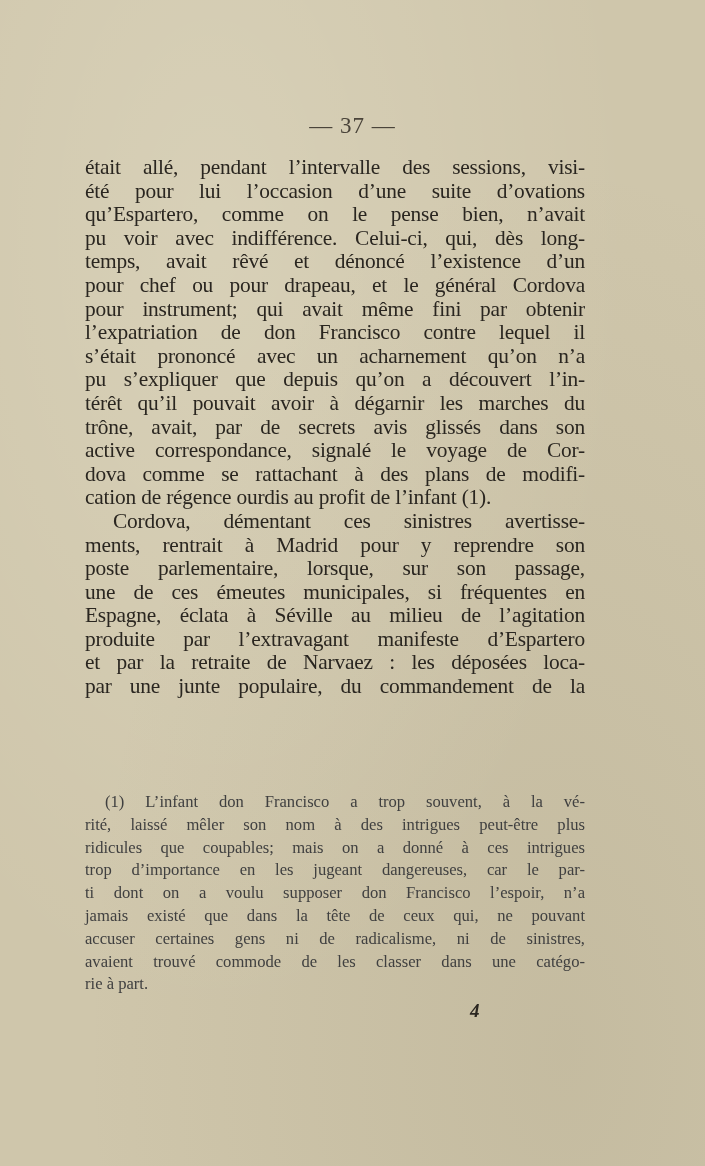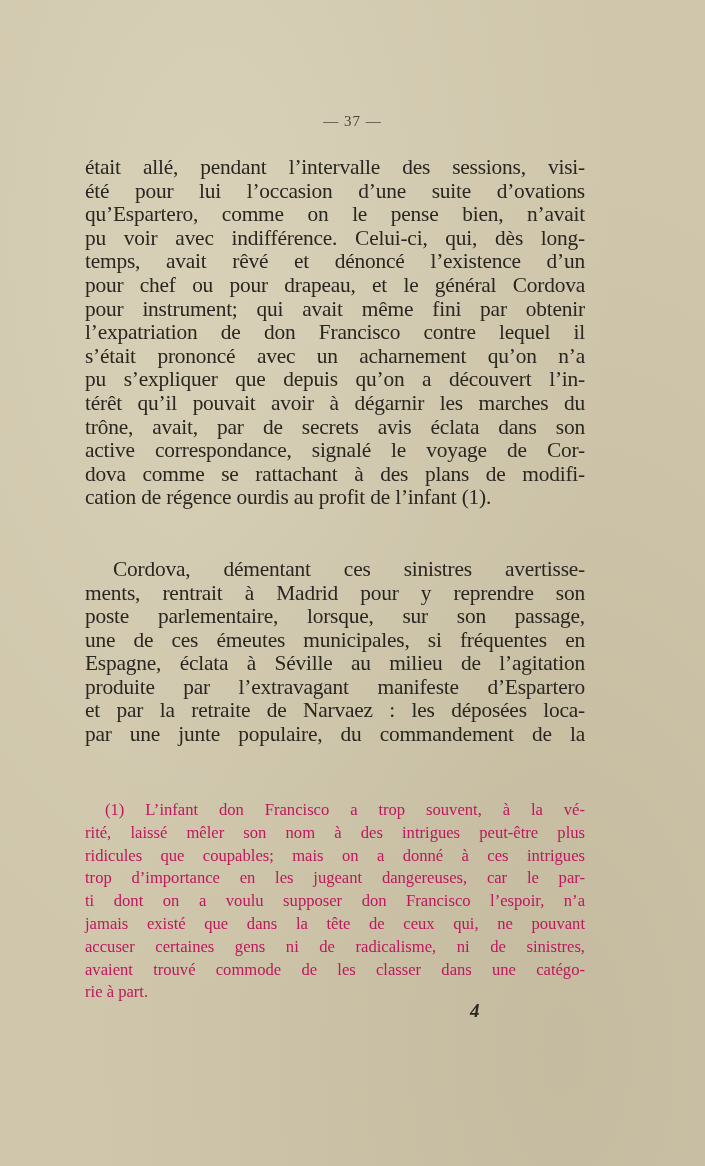--- a/index.html
+++ b/index.html
@@ -8,37 +8,36 @@
       background: #cfc6ab;
       background-image:
         radial-gradient(ellipse at 30% 20%, rgba(255,255,240,0.18), rgba(0,0,0,0) 60%),
         radial-gradient(ellipse at 80% 90%, rgba(120,110,80,0.12), rgba(0,0,0,0) 60%);
       font-family: "Liberation Serif", "DejaVu Serif", serif;
       color: #2a2620;
       position: relative;
     }
     .page-number {
       position: absolute; left: 0; width: 705px; top: 113px;
-      text-align: center; font-size: 15px; color: #4a443a; letter-spacing: 1px;
+      text-align: center; font-size: 23px; color: #4a443a; letter-spacing: 1px;
     }
     .body-text {
       position: absolute; left: 85px; top: 156px; width: 500px;
     }
     .line {
       display: block; height: 23.6px; line-height: 23.6px;
       font-size: 21.4px; white-space: nowrap;
       text-align: justify; text-align-last: justify;
       letter-spacing: -0.2px;
     }
-    .line.indent { padding-left: 28px; margin-top: 48px; }
+    .line.indent { padding-left: 28px; }
     .line.last-left { text-align-last: left; }
     .footnotes {
       position: absolute; left: 85px; top: 791px; width: 500px;
-      color: #be185d;
-      margin-top: 8px;
+      color: #404040;
     }
     .fline {
       display: block; height: 22.8px; line-height: 22.8px;
       font-size: 16.6px; white-space: nowrap;
       text-align: justify; text-align-last: justify;
     }
     .fline.indent { padding-left: 20px; }
     .fline.last-left { text-align-last: left; }
     .signature {
       position: absolute; left: 470px; top: 1000px;
@@ -55,21 +54,21 @@
   <span class="line">été pour lui l’occasion d’une suite d’ovations</span>
   <span class="line">qu’Espartero, comme on le pense bien, n’avait</span>
   <span class="line">pu voir avec indifférence. Celui-ci, qui, dès long-</span>
   <span class="line">temps, avait rêvé et dénoncé l’existence d’un</span>
   <span class="line">pour chef ou pour drapeau, et le général Cordova</span>
   <span class="line">pour instrument; qui avait même fini par obtenir</span>
   <span class="line">l’expatriation de don Francisco contre lequel il</span>
   <span class="line">s’était prononcé avec un acharnement qu’on n’a</span>
   <span class="line">pu s’expliquer que depuis qu’on a découvert l’in-</span>
   <span class="line">térêt qu’il pouvait avoir à dégarnir les marches du</span>
-  <span class="line">trône, avait, par de secrets avis éclata dans son</span>
+  <span class="line">trône, avait, par de secrets avis glissés dans son</span>
   <span class="line">active correspondance, signalé le voyage de Cor-</span>
   <span class="line">dova comme se rattachant à des plans de modifi-</span>
   <span class="line last-left">cation de régence ourdis au profit de l’infant (1).</span>
   <span class="line indent">Cordova, démentant ces sinistres avertisse-</span>
   <span class="line">ments, rentrait à Madrid pour y reprendre son</span>
   <span class="line">poste parlementaire, lorsque, sur son passage,</span>
   <span class="line">une de ces émeutes municipales, si fréquentes en</span>
   <span class="line">Espagne, éclata à Séville au milieu de l’agitation</span>
   <span class="line">produite par l’extravagant manifeste d’Espartero</span>
   <span class="line">et par la retraite de Narvaez : les déposées loca-</span>

